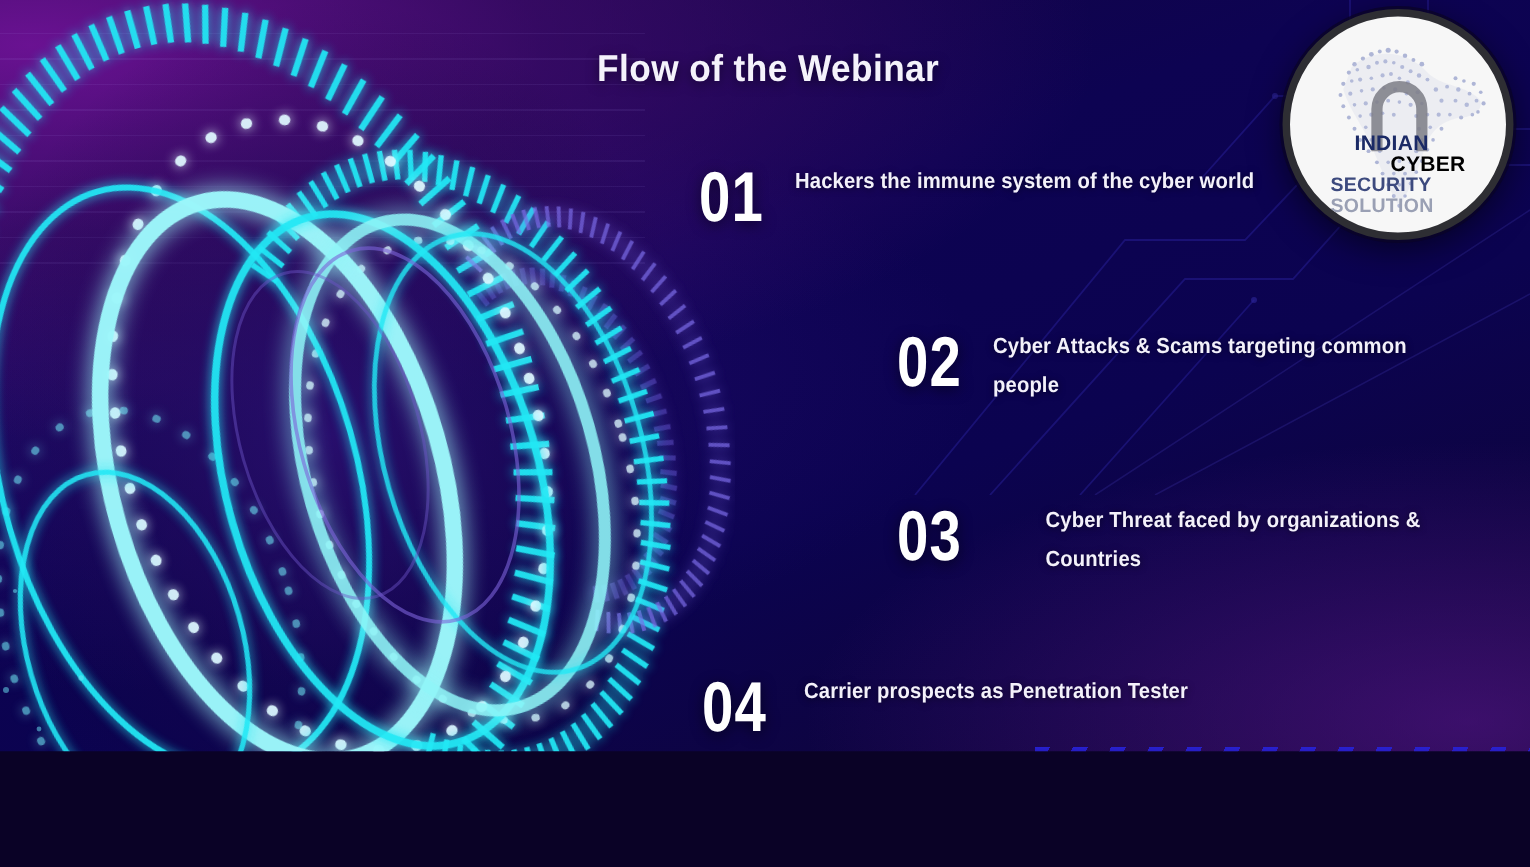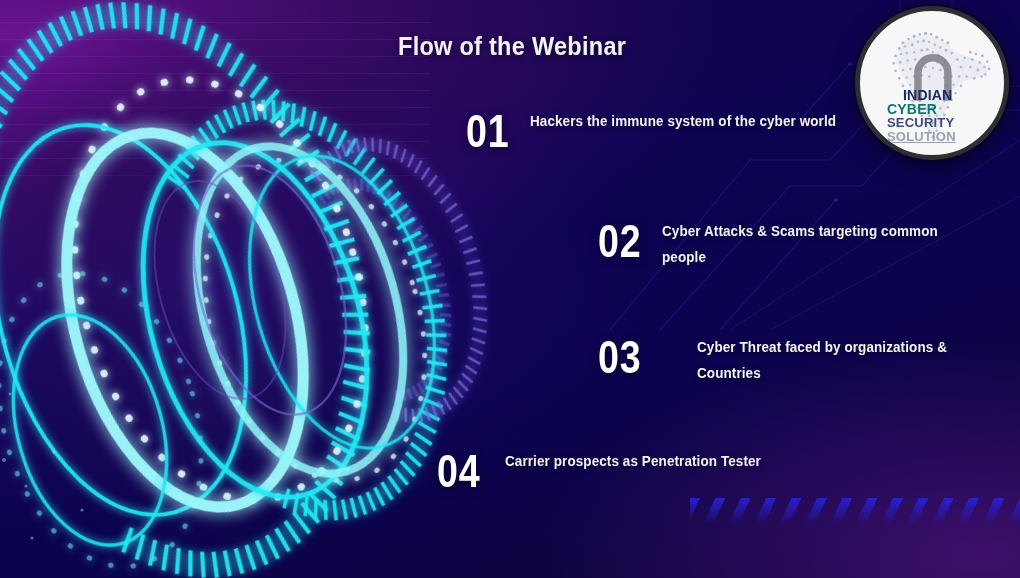--- a/index.html
+++ b/index.html
@@ -1,18 +1,18 @@
 <!DOCTYPE html>
 <html><head>
 <meta charset="utf-8">
 <style>
   html,body{margin:0;padding:0;background:#0a0226;}
   *{box-sizing:border-box;}
   #slide{
-    position:relative;width:1020px;height:578px;overflow:hidden;
+    position:relative;width:1020px;height:501px;overflow:hidden;
     font-family:"Liberation Sans", sans-serif;
     background:
       radial-gradient(120% 90% at 2% 6%, rgba(120,20,160,.85) 0%, rgba(80,14,120,.55) 28%, rgba(30,6,70,0) 58%),
       radial-gradient(90% 70% at 10% 50%, rgba(60,20,140,.45) 0%, rgba(20,6,60,0) 60%),
       radial-gradient(70% 60% at 96% 96%, rgba(96,24,150,.55) 0%, rgba(20,6,60,0) 62%),
       linear-gradient(160deg,#180640 0%,#0d0352 38%,#0b0350 62%,#100534 100%);
   }
 
   
   .scanlines{position:absolute;left:0;top:22px;width:430px;height:170px;
@@ -62,36 +62,36 @@
   #item1 .txt{width:340px;}
 
   #item2{left:598px;top:218px;justify-content:flex-end;}
   #item2 .num{width:64px;}
   #item2 .txt{width:345px;}
 
   #item3{left:598px;top:334px;gap:35px;}
   #item3 .num{width:64px;}
   #item3 .txt{width:320px;}
 
-  #item4{left:437px;top:448px;}
+  #item4{left:468px;top:448px;}
   #item4 .num{width:68px;}
   #item4 .txt{width:330px;}
 
   
   #logo{position:absolute;left:855px;top:6px;width:154px;height:154px;border-radius:50%;
     background:#f7f7f7;border:5px solid #2e2e33;
     box-shadow:0 0 0 2px rgba(10,4,40,.8), 0 6px 22px rgba(0,0,0,.55);
     overflow:hidden;}
   #logo .inner{position:absolute;inset:0;}
   #logo .ltext{position:absolute;left:27px;top:78px;width:100px;line-height:13.5px;
     font-family:"Liberation Sans", sans-serif;font-weight:700;}
   #logo .l1{font-size:14px;color:#1b2a66;letter-spacing:.2px;padding-left:16px;}
-  #logo .l2{font-size:14px;color:#0f766e;letter-spacing:.2px;}
+  #logo .l2{font-size:14px;color:#000000;letter-spacing:.2px;margin-left:40px;}
   #logo .l3{font-size:13px;color:#3d4a7e;letter-spacing:.2px;}
-  #logo .l4{font-size:13px;color:#9aa0b4;letter-spacing:.2px;text-decoration:underline;}
+  #logo .l4{font-size:13px;color:#9aa0b4;letter-spacing:.2px;}
 </style>
 </head>
 <body>
 
 <div id="slide">
 
   <div class="scanlines"></div>
 
   <svg class="circuit" viewBox="0 0 420 330" fill="none">
     <g stroke="#3b34c9" stroke-width="1.2" opacity="0.55">

